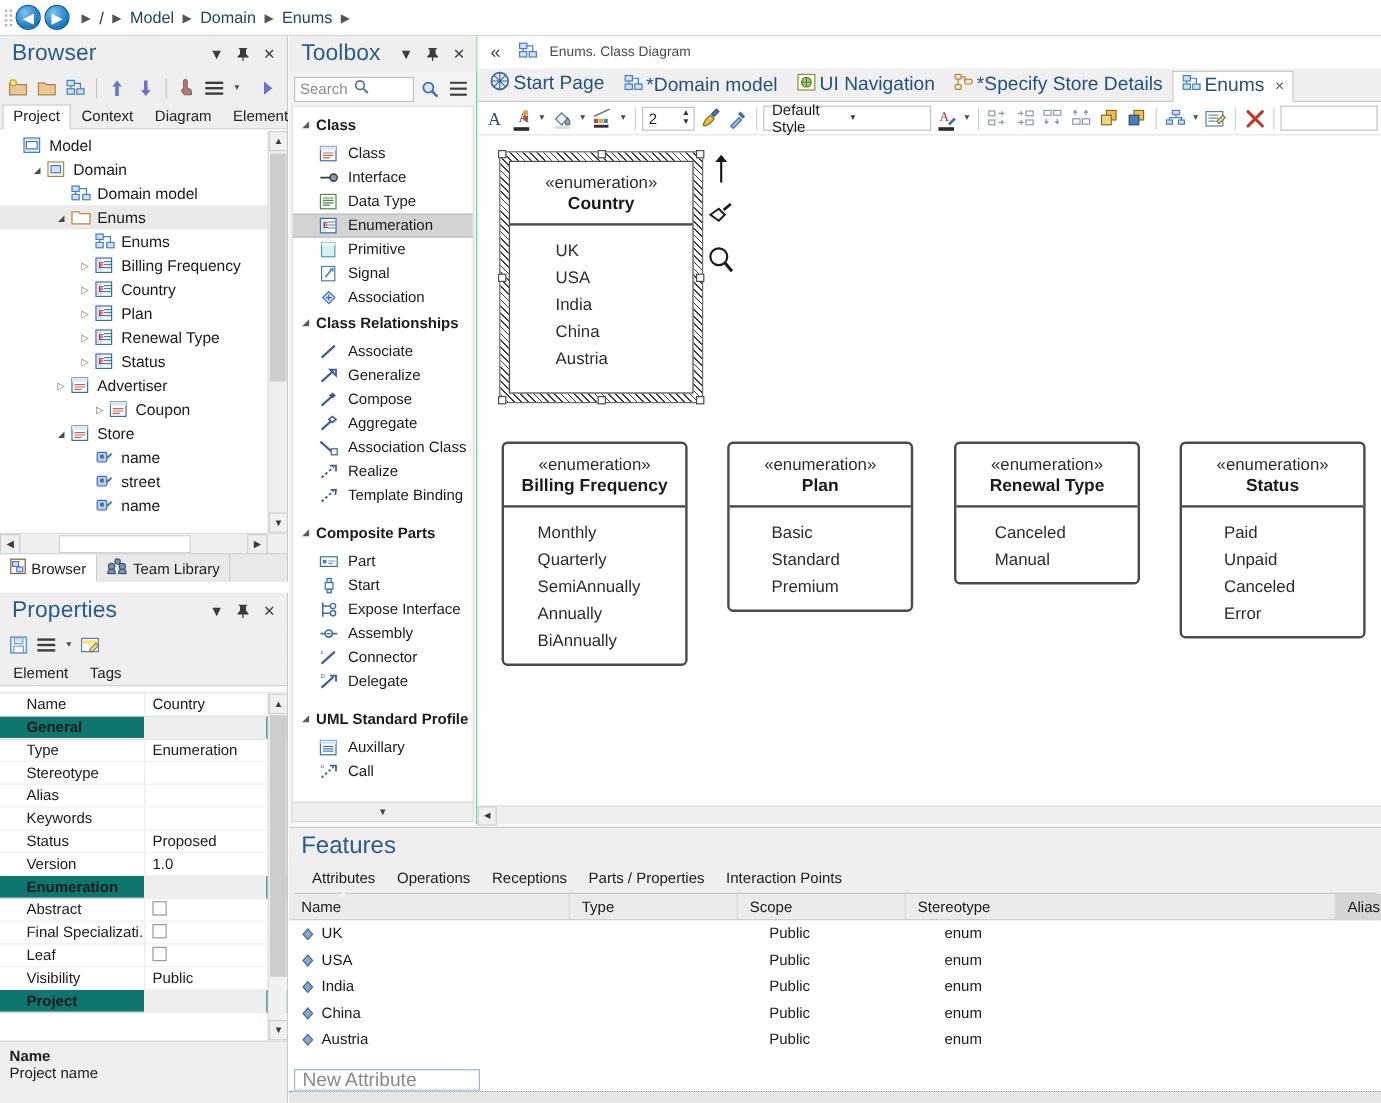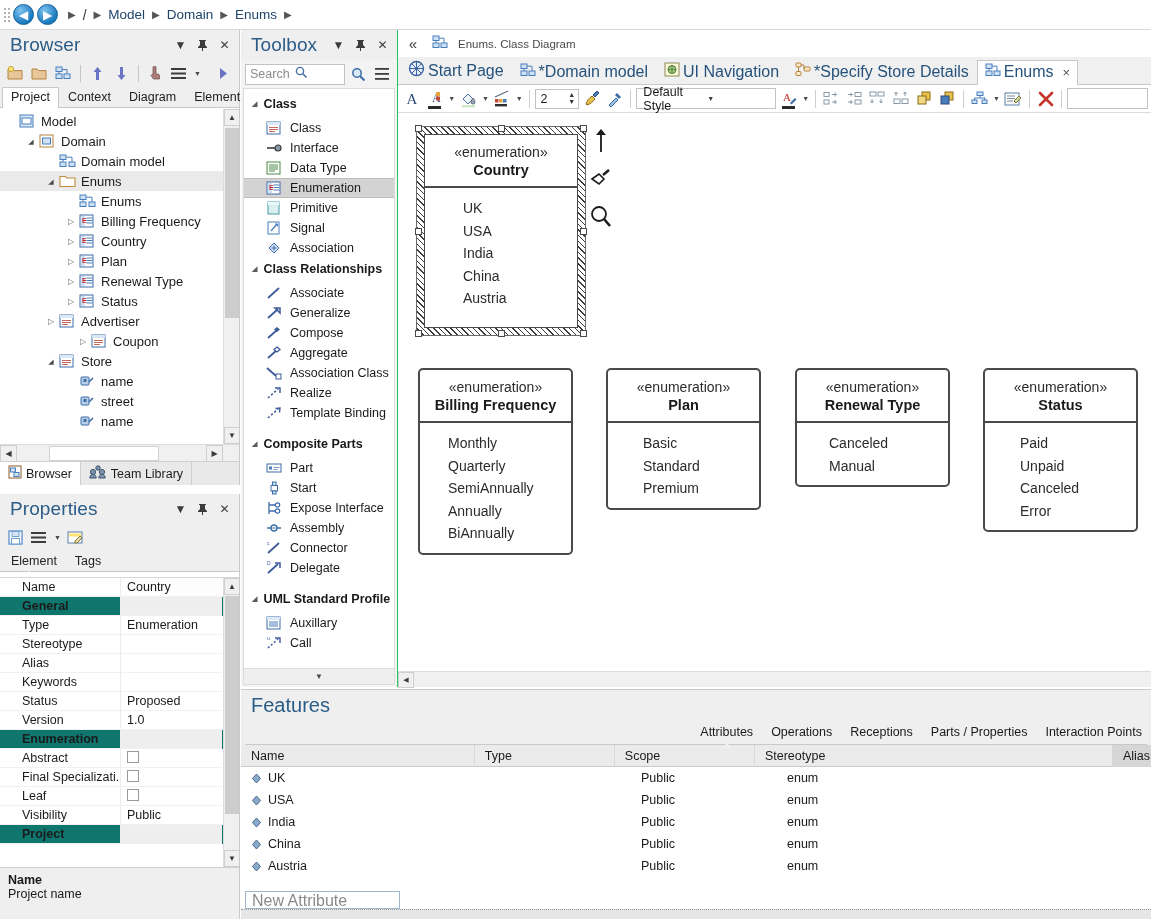--- a/index.html
+++ b/index.html
@@ -283,21 +283,21 @@
     position: absolute; left: 241px; top: 689px; width: 910px; height: 230px;
     background: #efefef; border-top: 1px solid #c9c9c9;
     display: flex; flex-direction: column;
   }
   .feat-title {
     height: 30px; display: flex; align-items: center; padding-left: 10px;
     font-size: 20px; color: #2b5c88;
   }
   .feat-tabs {
     height: 24px; display: flex; align-items: center; gap: 0;
-    padding-left: 10px; background: #efefef; justify-content: flex-end;
+    padding-left: 10px; background: #efefef;
   }
   .feat-tab {
     font-size: 12.5px; color: #1a1a1a; padding: 0 9px; cursor: pointer;
     position: relative; height: 24px; display: flex; align-items: center;
   }
   .feat-tab.active::after {
     content: ""; position: absolute; left: 50%; bottom: -5px; margin-left: -6px;
     border-left: 6px solid transparent; border-right: 6px solid transparent;
     border-bottom: 6px solid #efefef;
   }

